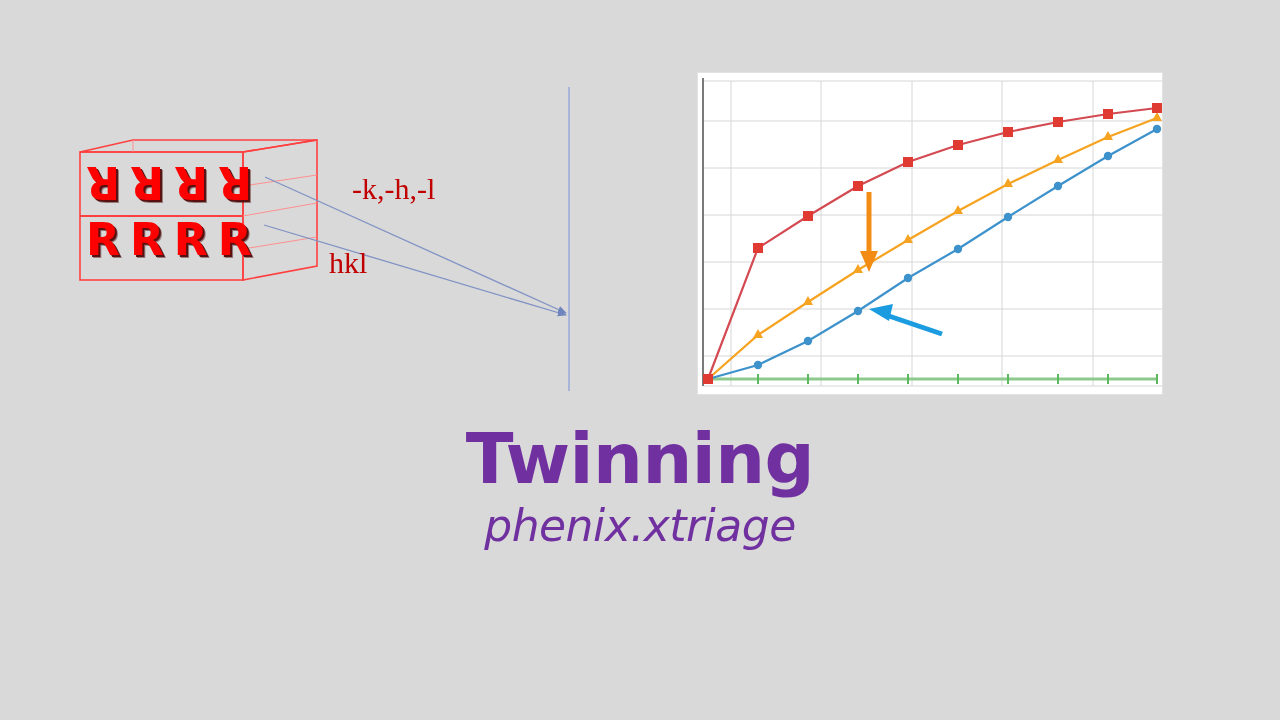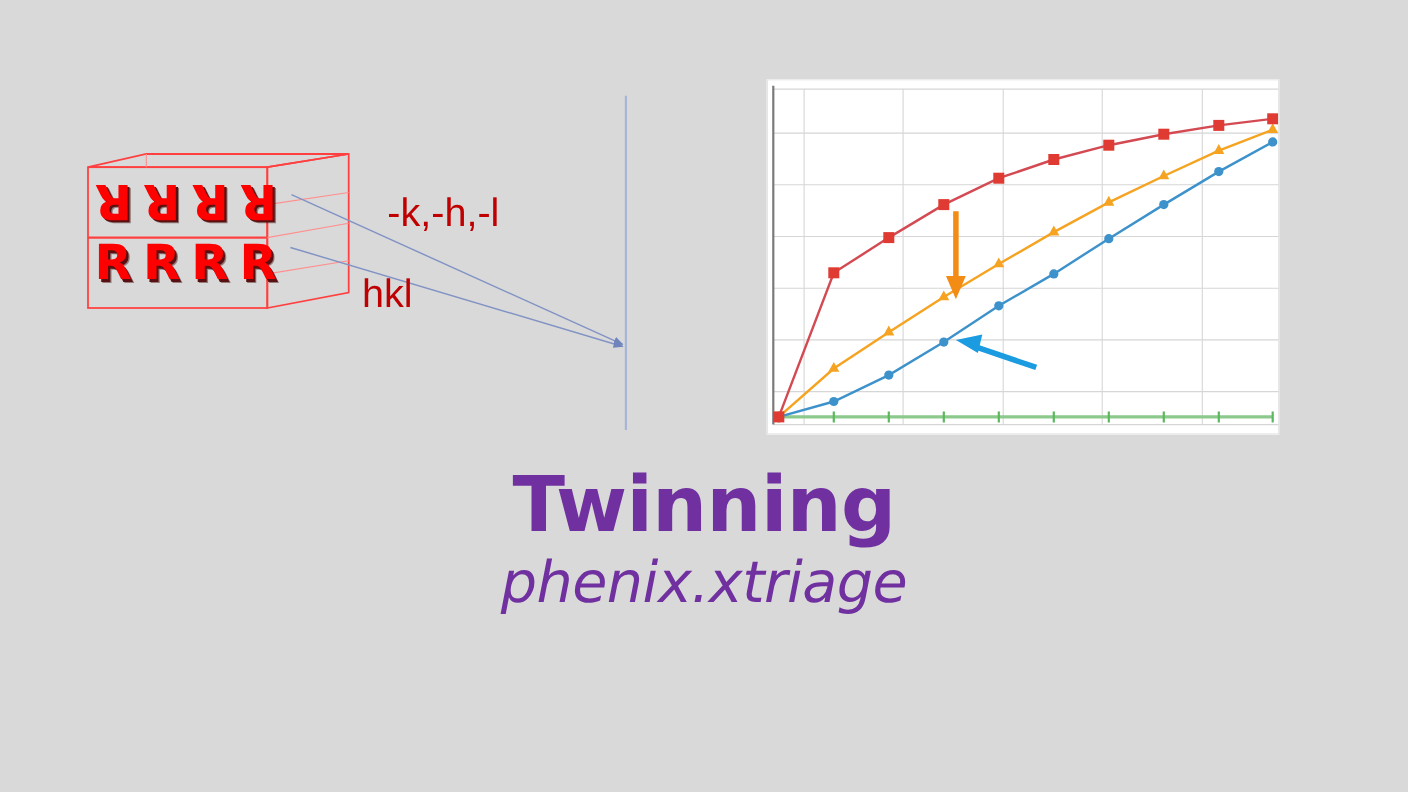--- a/index.html
+++ b/index.html
@@ -39,35 +39,35 @@
   .main-title {
     font-family: "DejaVu Sans", sans-serif;
     font-size: 70px;
     font-weight: bold;
     color: #7030a0;
     line-height: 1.02;
     letter-spacing: -0.5px;
   }
   .sub-title {
     font-family: "DejaVu Sans", sans-serif;
-    font-size: 52px;
+    font-size: 44px;
     font-style: italic;
     font-weight: normal;
     color: #7030a0;
     line-height: 1.05;
     margin-top: 8px;
     letter-spacing: -0.5px;
   }
 
   
   .red-label {
     position: absolute;
     color: #c00000;
-    font-family: Liberation Sans, sans-serif;
-    font-size: 36px;
+    font-family: Liberation Serif, serif;
+    font-size: 30px;
     white-space: nowrap;
   }
   #label-minus-k { left: 352px; top: 172px; }
   #label-hkl     { left: 284px; top: 246px; margin-left: 45px; }
 
   
   .r-row {
     position: absolute;
     display: flex;
     gap: 10px;

